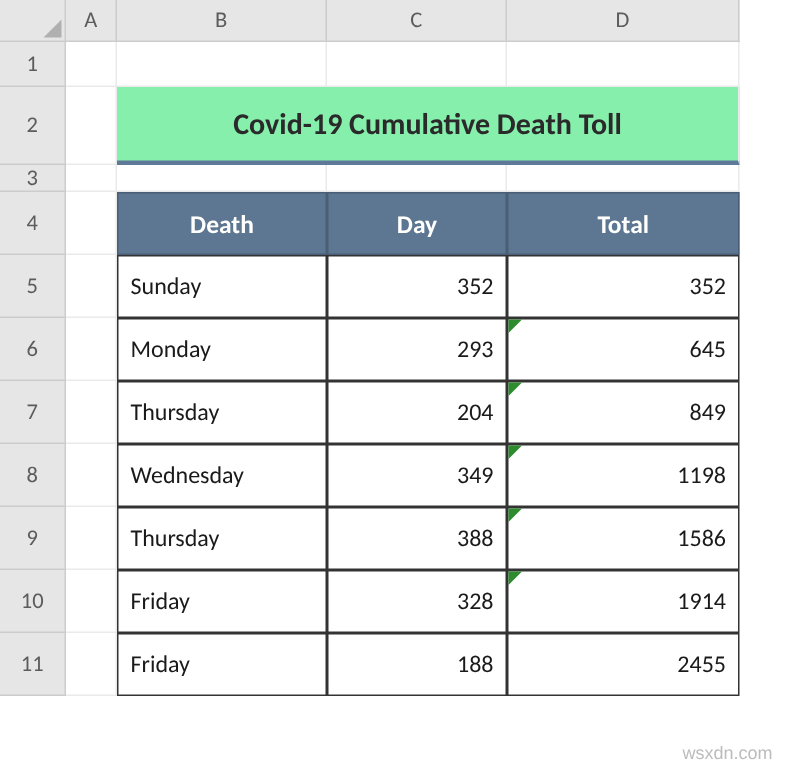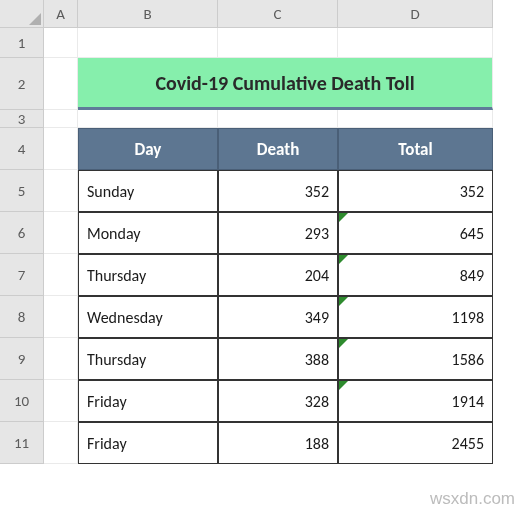--- a/index.html
+++ b/index.html
@@ -93,21 +93,21 @@
       left: 0;
       width: 0; height: 0;
       border-style: solid;
       border-width: 9px 9px 0 0;
       border-color: #2e8b2e transparent transparent transparent;
     }
     .watermark {
       position: absolute;
       right: 8px;
       bottom: 8px;
-      font-size: 17px;
+      font-size: 12px;
       color: #bcbcbc;
       font-family: Arial, sans-serif;
     }
   </style>
 </head>
 <body>
 
 <div class="sheet">
 
   <div class="hdr corner"></div>
@@ -127,22 +127,22 @@
   <div class="cell title-cell">Covid-19 Cumulative Death Toll</div>
 
   <div class="hdr row">3</div>
   <div class="cell"></div>
   <div class="cell"></div>
   <div class="cell"></div>
   <div class="cell"></div>
 
   <div class="hdr row">4</div>
   <div class="cell"></div>
+  <div class="th">Death</div>
   <div class="th">Day</div>
-  <div class="th">Death</div>
   <div class="th">Total</div>
 
   <div class="hdr row">5</div>
   <div class="cell"></div>
   <div class="td left">Sunday</div>
   <div class="td right">352</div>
   <div class="td right">352</div>
 
   <div class="hdr row">6</div>
   <div class="cell"></div>

